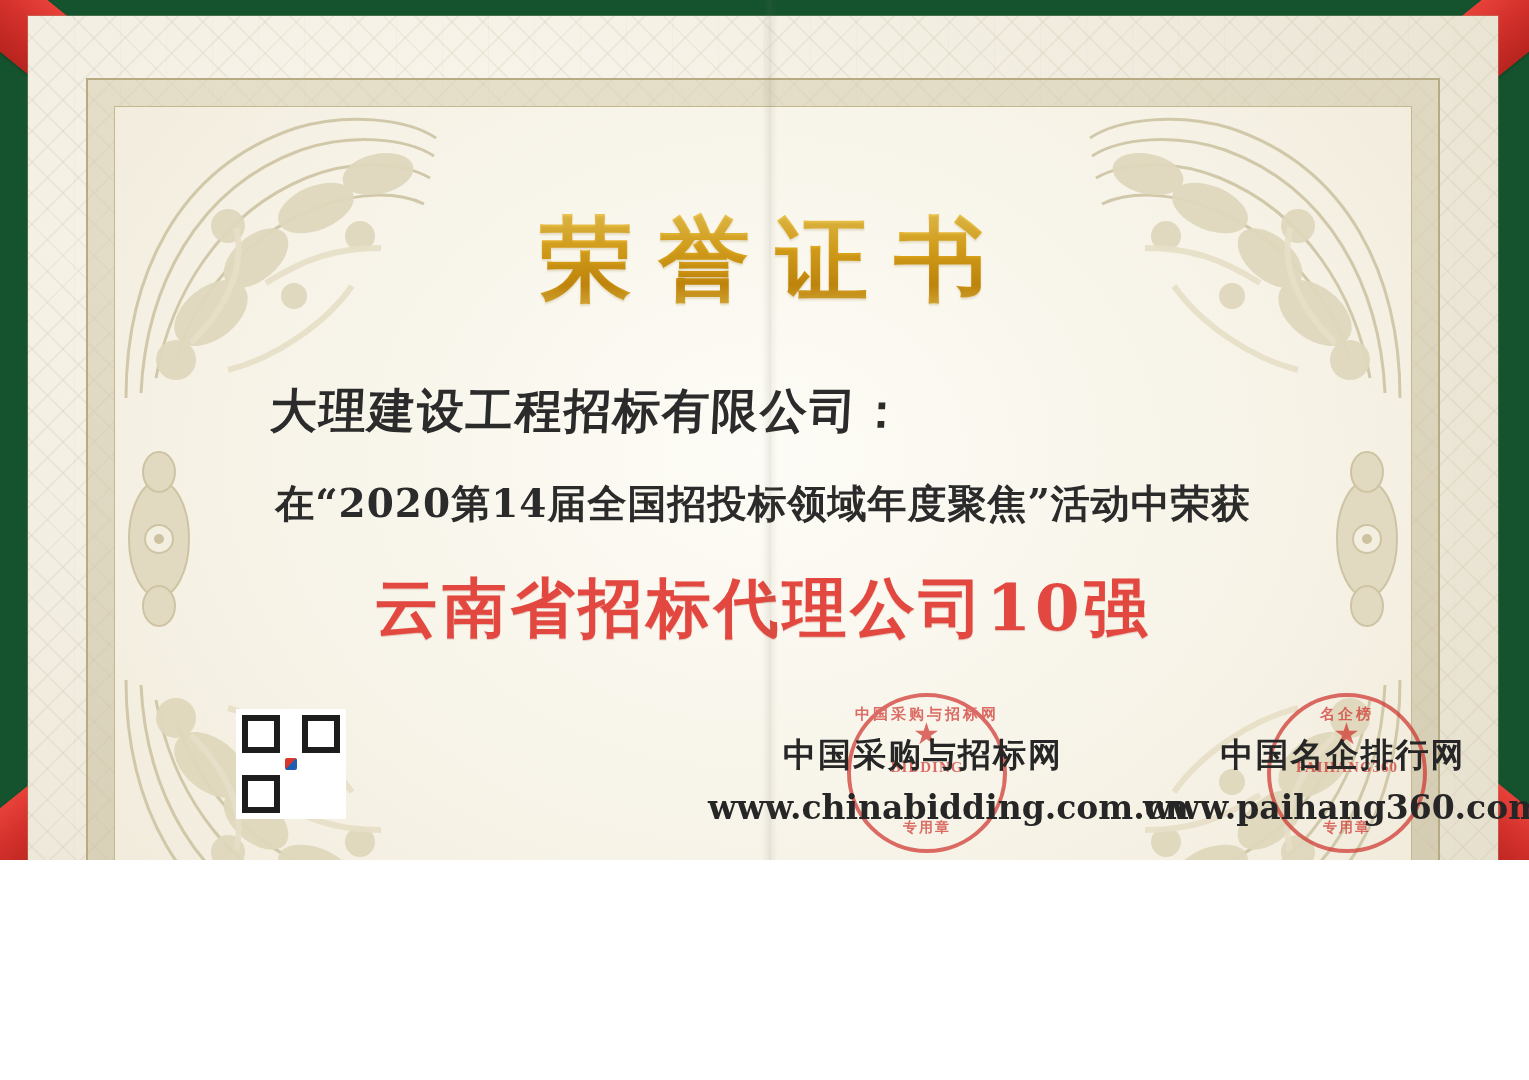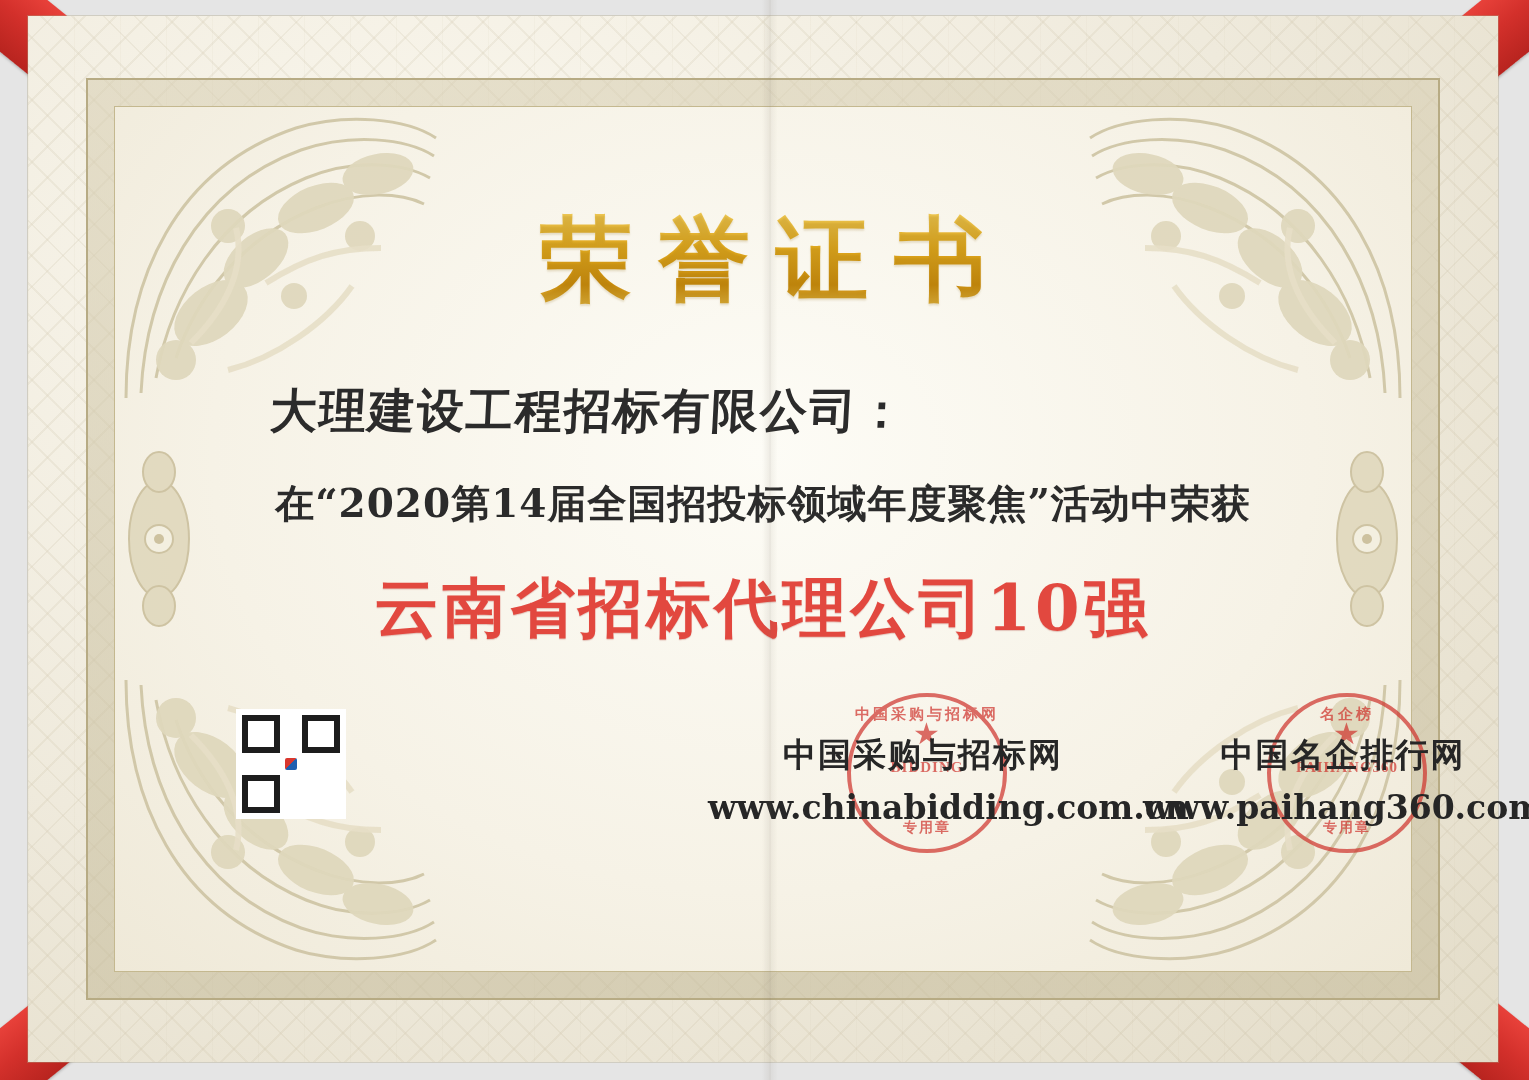--- a/index.html
+++ b/index.html
@@ -11,22 +11,22 @@
     width: 1529px;
     height: 1080px;
     overflow: hidden;
     font-family: "Liberation Serif", serif;
   }
 
   
   #certificate-photo {
     position: relative;
     width: 1529px;
-    height: 1080px;
-    background: #e5e5e5;
+    height: 860px;
+    background: #14532d;
     overflow: hidden;
   }
 
   
   .corner {
     position: absolute;
     width: 300px;
     height: 70px;
     background: linear-gradient(180deg, #e8413a 0%, #d3302b 45%, #b8241f 100%);
     box-shadow: 0 1px 3px rgba(0,0,0,0.25);

